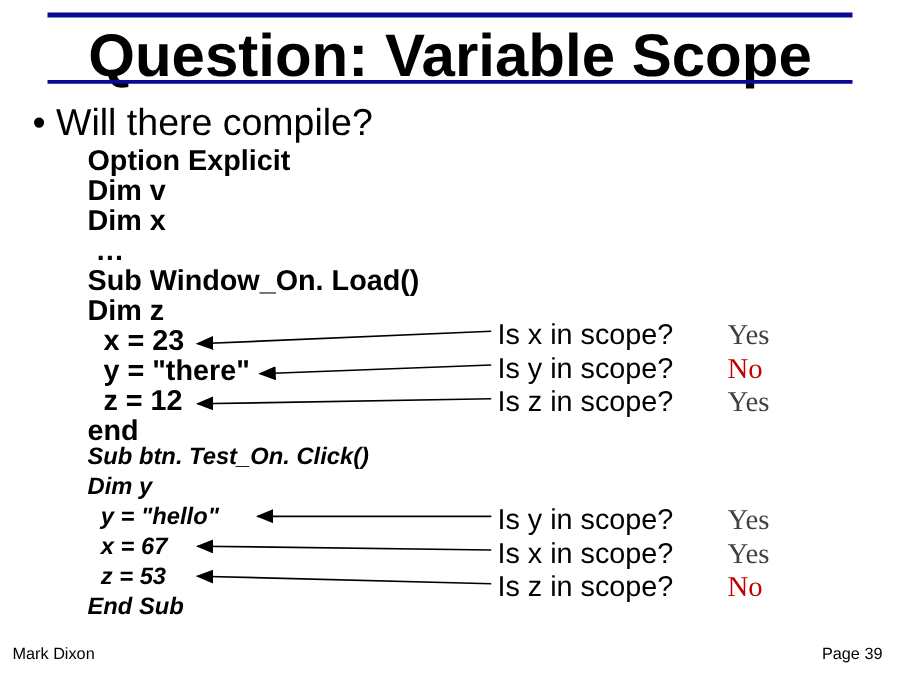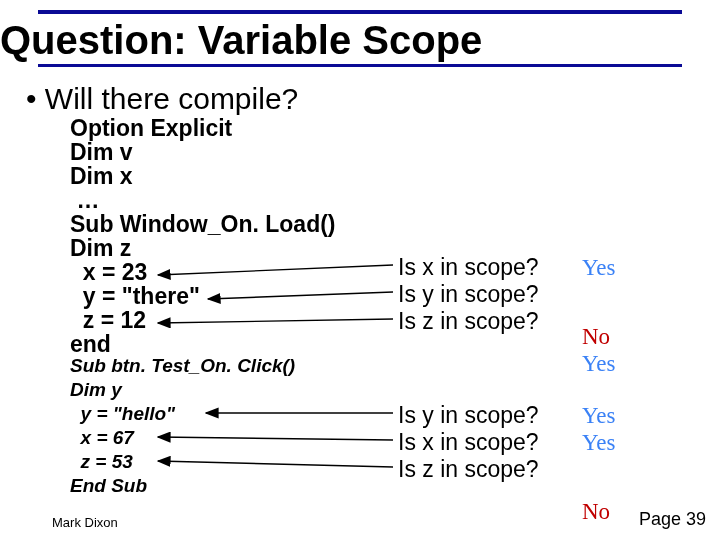--- a/index.html
+++ b/index.html
@@ -23,22 +23,22 @@
     top: 10px;
     width: 644px;
     height: 0;
     border-top: 4px solid #0a0a95;
   }
   .title {
     position: absolute;
     left: 0;
     top: 18px;
     width: 720px;
-    text-align: left;
-    font-size: 40px;
+    text-align: center;
+    font-size: 48px;
     font-weight: bold;
   }
   .title-underline {
     position: absolute;
     left: 38px;
     top: 64px;
     width: 644px;
     height: 0;
     border-top: 3px solid #0a0a95;
   }
@@ -80,42 +80,41 @@
   .qcol.bot { top: 402px; }
   .acol {
     position: absolute;
     left: 582px;
     font-family: "Times New Roman", Times, serif;
     font-size: 23px;
     line-height: 27px;
   }
   .acol.top { top: 254px; }
   .acol.bot { top: 402px; }
-  .yes { color: #3b82f6; text-align: center; }
-  .no  { color: #c00000; margin-top: 42px; }
+  .yes { color: #404040; text-align: center; }
+  .no  { color: #c00000; }
   .arrow-svg {
     position: absolute;
     left: 0;
     top: 0;
     width: 720px;
     height: 540px;
     pointer-events: none;
   }
   .footer-left {
     position: absolute;
     left: 10px;
     bottom: 10px;
     font-size: 13px;
-    margin-left: 42px;
   }
   .footer-right {
     position: absolute;
     right: 14px;
     bottom: 10px;
-    font-size: 18px;
+    font-size: 13px;
   }
 </style>
 </head>
 <body>
 
 <div class="slide">
   <div class="top-rule"></div>
   <div class="title">Question: Variable Scope</div>
   <div class="title-underline"></div>
 

